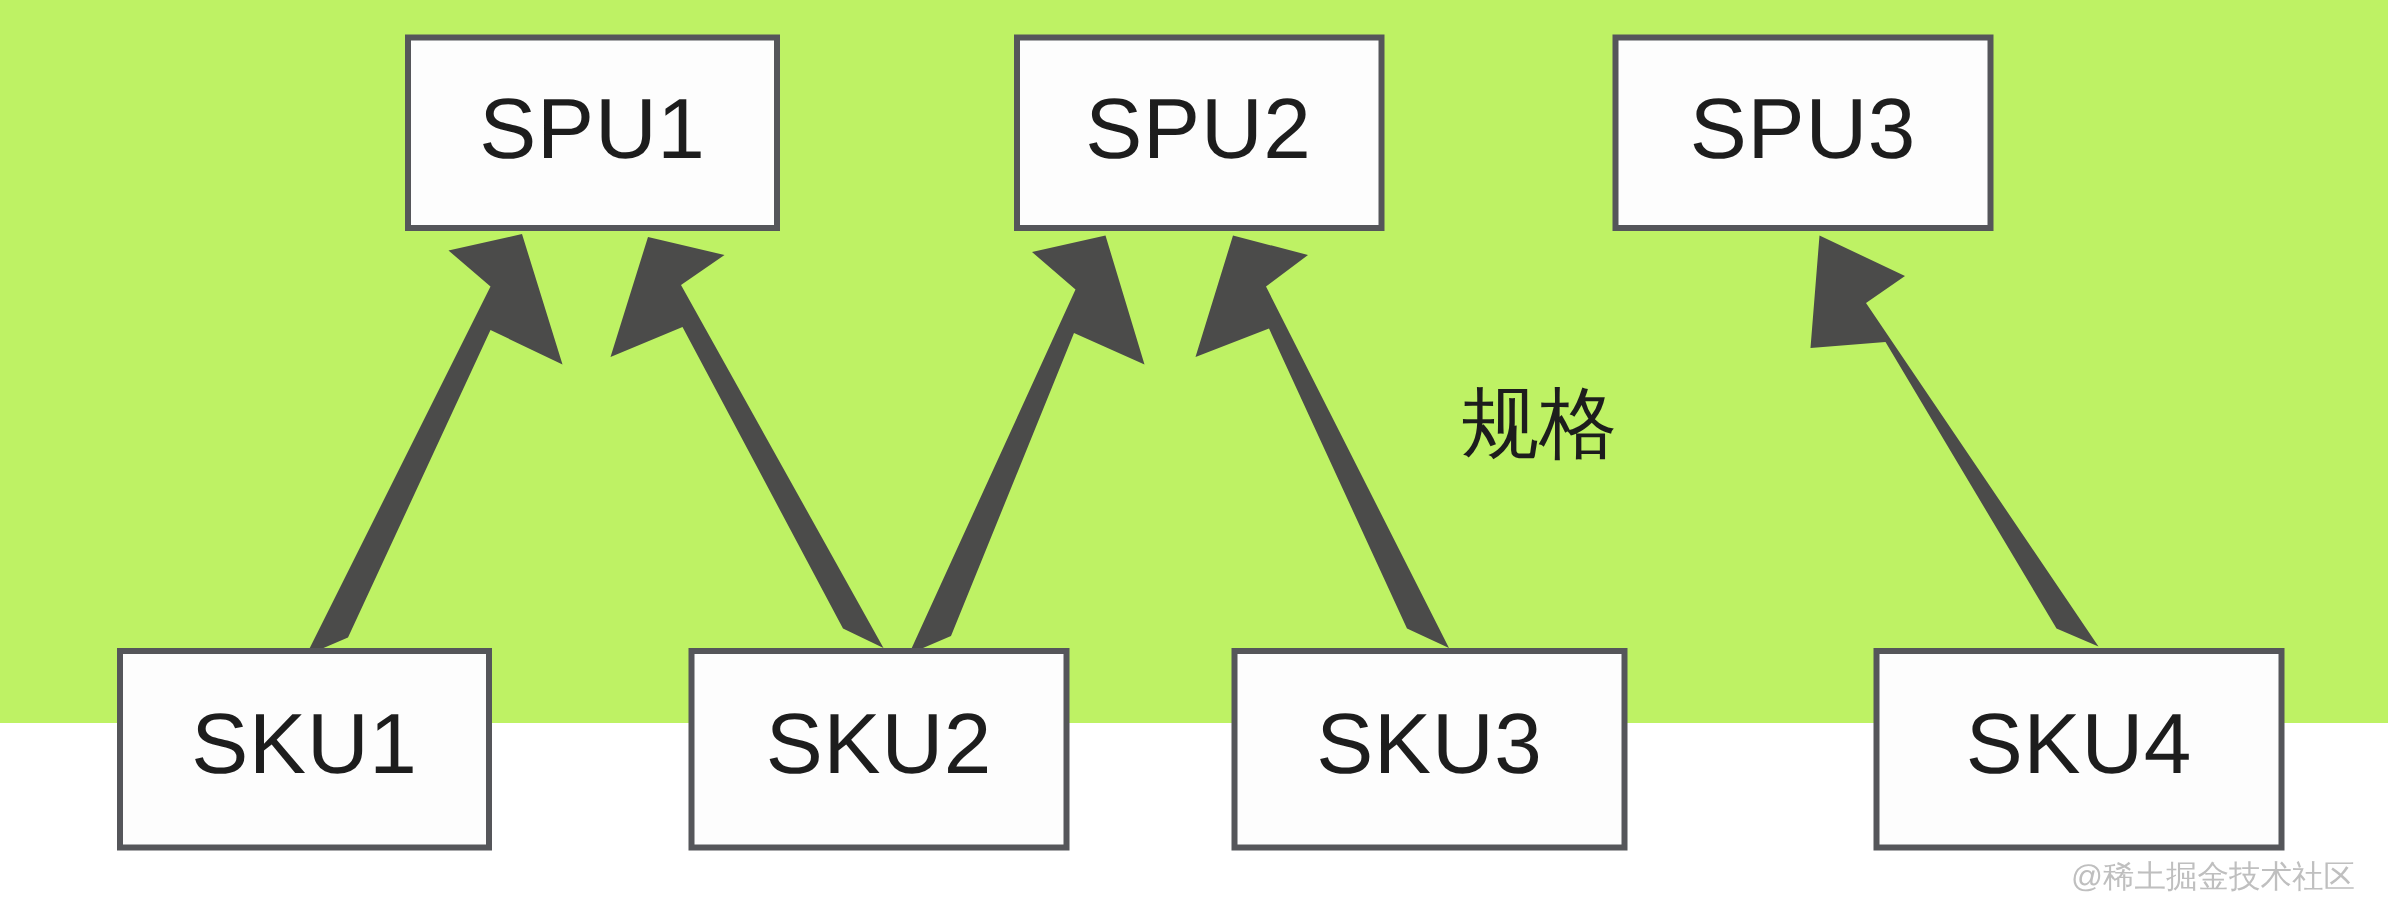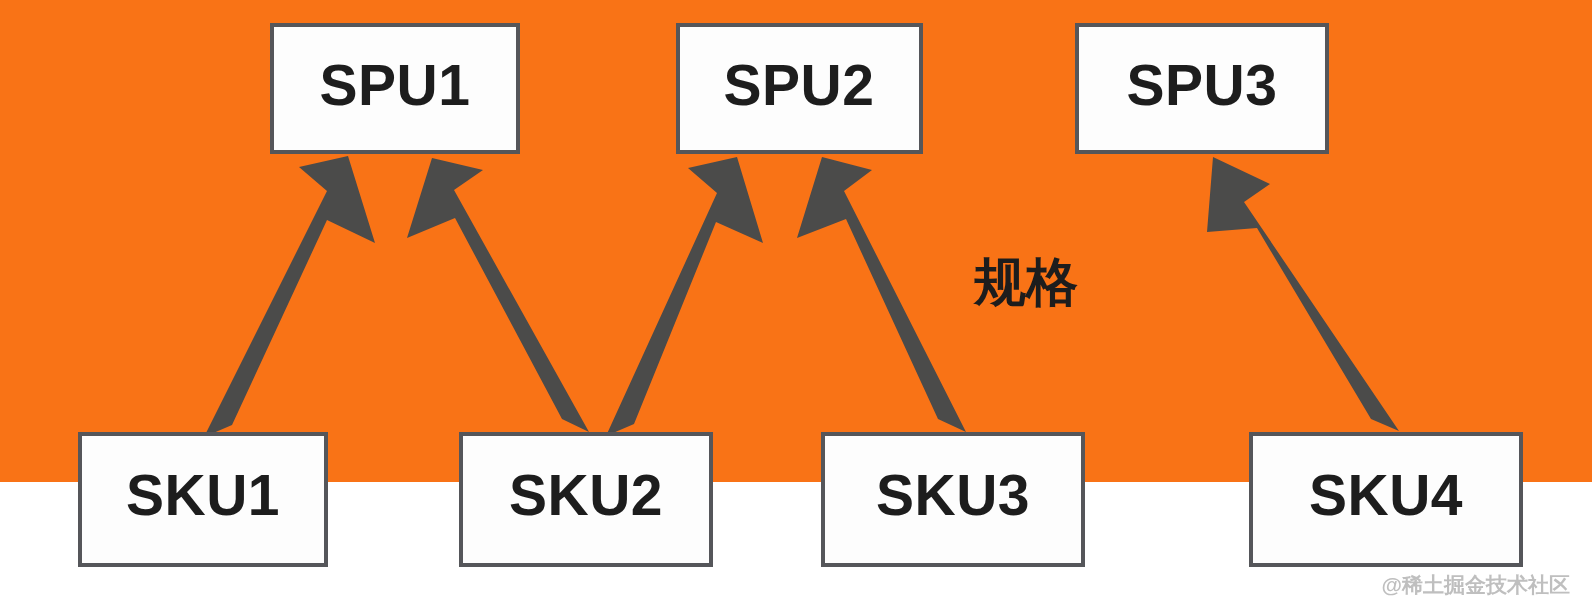--- a/index.html
+++ b/index.html
@@ -11,22 +11,21 @@
     width: 1592px;
     height: 606px;
     font-family: "Liberation Sans", sans-serif;
     overflow: hidden;
     position: relative;
   }
   #diagram-root {
     position: relative;
     width: 1592px;
     height: 482px;
-    background: #f97316;
-    font-weight: bold;
+    background: #bef264;
   }
   #diagram-svg {
     position: absolute;
     top: 0;
     left: 0;
     width: 1592px;
     height: 606px;
     display: block;
   }
   .node-box-rect {

